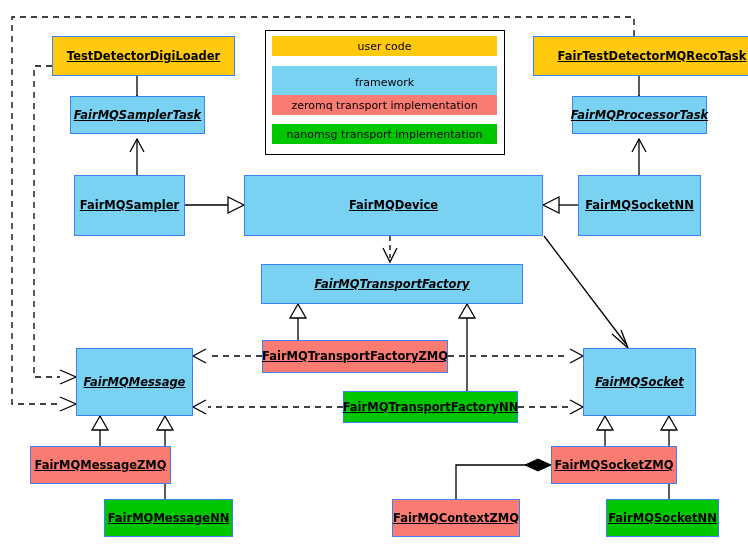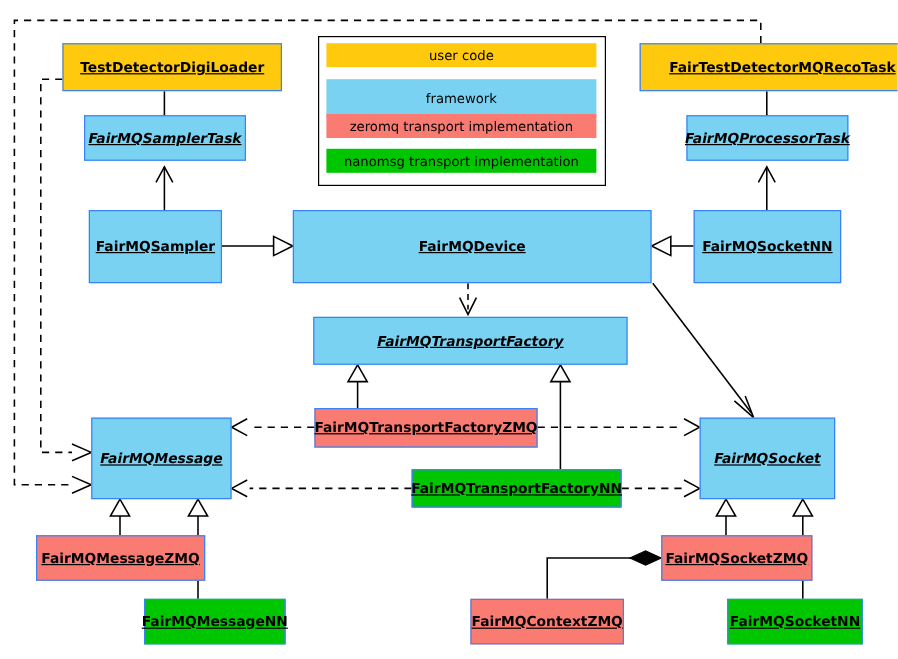--- a/index.html
+++ b/index.html
@@ -128,21 +128,21 @@
   <div class="node zmq" style="left:262px;top:340px;width:186px;height:33px;">FairMQTransportFactoryZMQ</div>
 
   <div class="node nn" style="left:343px;top:391px;width:175px;height:32px;">FairMQTransportFactoryNN</div>
 
   <div class="node fw abstract" style="left:76px;top:348px;width:117px;height:68px;">FairMQMessage</div>
 
   <div class="node zmq" style="left:30px;top:446px;width:141px;height:38px;">FairMQMessageZMQ</div>
 
   <div class="node fw abstract" style="left:583px;top:348px;width:113px;height:68px;">FairMQSocket</div>
 
-  <div class="node nn" style="left:104px;top:499px;width:118px;height:38px;margin-left:16px;">FairMQMessageNN</div>
+  <div class="node nn" style="left:104px;top:499px;width:129px;height:38px;">FairMQMessageNN</div>
 
   <div class="node zmq" style="left:551px;top:446px;width:126px;height:38px;">FairMQSocketZMQ</div>
 
   <div class="node zmq" style="left:392px;top:499px;width:128px;height:38px;">FairMQContextZMQ</div>
 
   <div class="node nn" style="left:606px;top:499px;width:113px;height:38px;">FairMQSocketNN</div>
 
   <div class="legendbox" style="left:265px;top:30px;width:240px;height:125px;"></div>
 
   <div class="legitem" style="left:272px;top:36px;width:225px;height:20px;background:#FFC90E;text-align:right;">user code</div>

